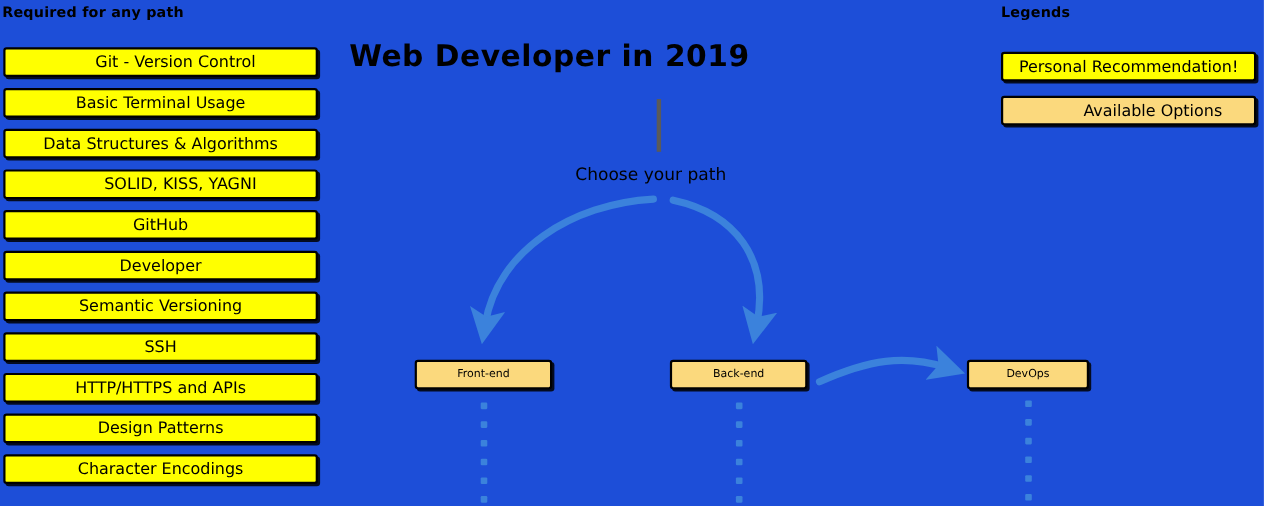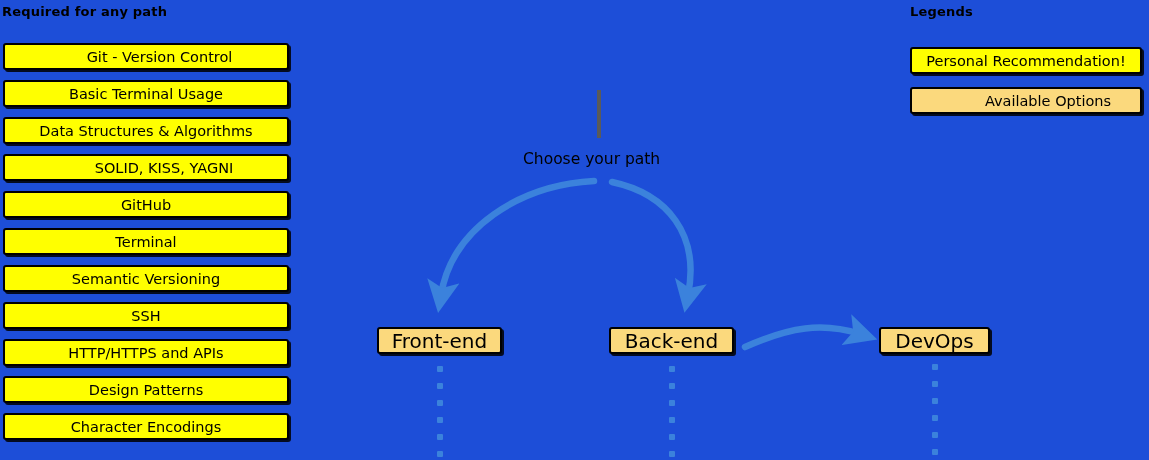--- a/index.html
+++ b/index.html
@@ -95,21 +95,21 @@
     top: 150px;
     font-size: 15.5px;
     font-weight: normal;
     color: #000000;
     white-space: nowrap;
   }
 
   
   .path-box {
     height: 27px;
-    font-size: 20px;
+    font-size: 10px;
     top: 327px;
   }
   #path-box-0 { left: 377px; width: 125px; }
   #path-box-1 { left: 609px; width: 125px; }
   #path-box-2 { left: 879px; width: 111px; }
 
   
   #arrow-layer {
     position: absolute;
     left: 0;
@@ -155,21 +155,21 @@
       <div class="sketch-box fill-yellow req-box" style="top: 117px;">
         <span>Data Structures &amp; Algorithms</span>
       </div>
       <div class="sketch-box fill-yellow req-box" style="top: 154px; padding-left: 36px;">
         <span>SOLID, KISS, YAGNI</span>
       </div>
       <div class="sketch-box fill-yellow req-box" style="top: 191px;">
         <span>GitHub</span>
       </div>
       <div class="sketch-box fill-yellow req-box" style="top: 228px;">
-        <span>Terminal</span>
+        <span>Developer</span>
       </div>
       <div class="sketch-box fill-yellow req-box" style="top: 265px;">
         <span>Semantic Versioning</span>
       </div>
       <div class="sketch-box fill-yellow req-box" style="top: 302px;">
         <span>SSH</span>
       </div>
       <div class="sketch-box fill-yellow req-box" style="top: 339px;">
         <span>HTTP/HTTPS and APIs</span>
       </div>
@@ -185,20 +185,23 @@
 
   <div id="legend-list">
       <div class="sketch-box legend-box fill-yellow" style="top: 47px;">
         <span>Personal Recommendation!</span>
       </div>
       <div class="sketch-box legend-box fill-tan" style="top: 87px; padding-left: 44px;">
         <span>Available Options</span>
       </div>
     </div>
 
+  <div id="main-title">
+    <span>Web Developer in 2019</span>
+  </div>
 
   <div id="title-stem"></div>
 
   <div id="choose-path">Choose your path</div>
 
   <svg id="arrow-layer" viewBox="0 0 1149 460" xmlns="http://www.w3.org/2000/svg">
     <defs>
       <marker id="arrowhead" markerWidth="5" markerHeight="5" refX="2.2" refY="2.5" orient="auto" markerUnits="strokeWidth">
         <path d="M0,0 L5,2.5 L0,5 L1.1,2.5 z" fill="#3b82dc"></path>
       </marker>

